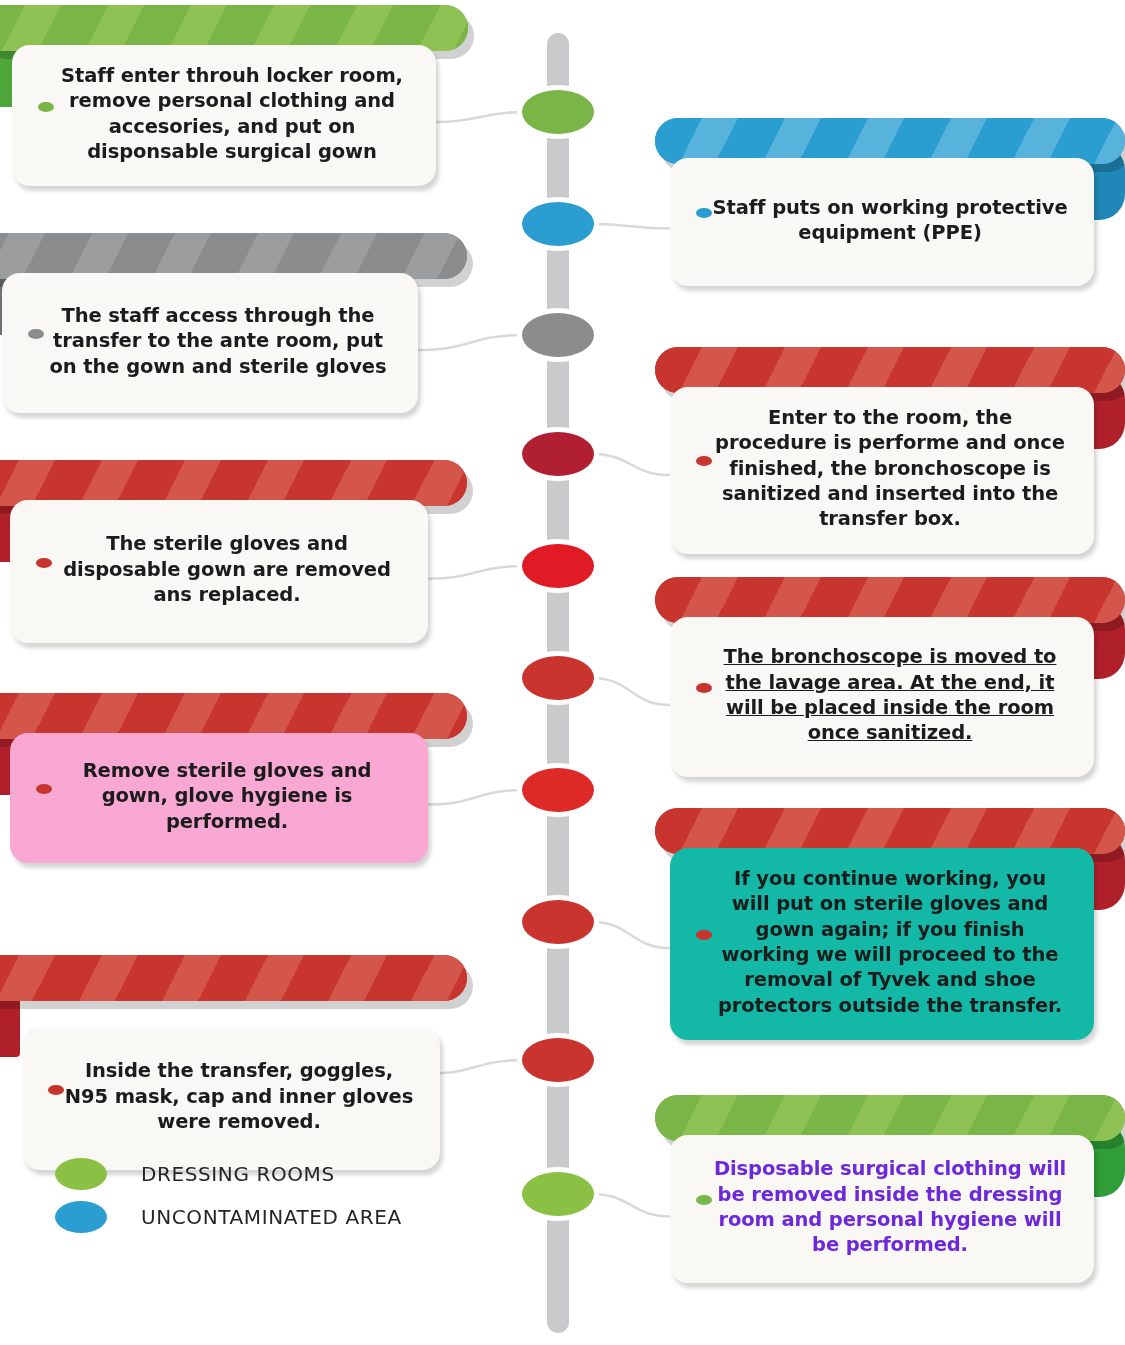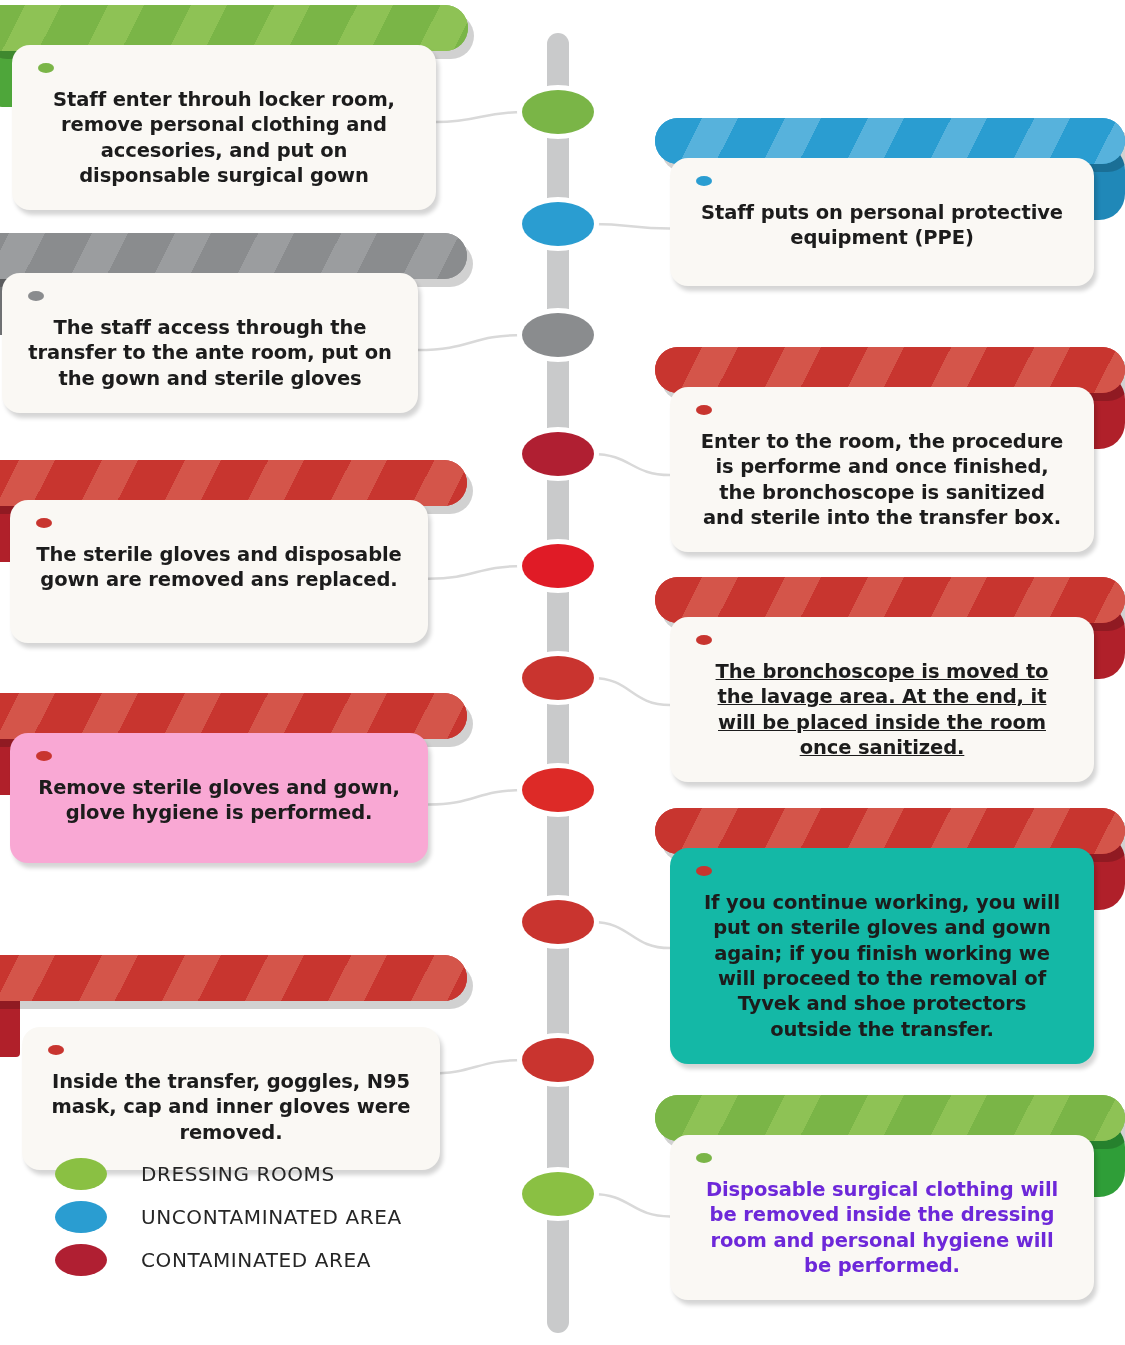--- a/index.html
+++ b/index.html
@@ -110,22 +110,22 @@
 
   
   .card-body {
     position: absolute;
     top: 40px;
     background: #faf8f4;
     border-radius: 18px;
     box-shadow: 3px 5px 4px rgba(0,0,0,0.17);
     z-index: 4;
     display: flex;
-    flex-direction: column;
-    align-items: flex-start;
+    flex-direction: row;
+    align-items: center;
     justify-content: flex-start;
     padding: 18px 26px 22px 26px;
     box-sizing: border-box;
   }
   .body-dot {
     width: 16px;
     height: 10px;
     border-radius: 50%;
     margin-bottom: 14px;
     flex: none;
@@ -215,21 +215,21 @@
       </div>
       <div class="card" style="left: 655px; top: 118px; width: 470px;">
         <div class="card-inner">
           <div class="fold right" style="background: rgb(32, 136, 184);"></div>
           <div class="head-shadow" style="left: 6px; top: 8px; width: 470px;"></div>
           <div class="card-head" style="width: 470px; background: rgb(42, 157, 209);">
             <div class="stripes" style="background: repeating-linear-gradient(117deg, rgb(42, 157, 209) 0px, rgb(42, 157, 209) 42px, rgb(87, 178, 220) 42px, rgb(87, 178, 220) 74px);"></div>
           </div>
           <div class="card-body" style="left: 15px; width: 424px; min-height: 128px; background: rgb(250, 248, 244);">
             <div class="body-dot" style="background: rgb(42, 157, 209);"></div>
-            <div class="card-text" style="color: rgb(28, 28, 28);">Staff puts on personal protective equipment (PPE)</div>
+            <div class="card-text" style="color: rgb(28, 28, 28);">Staff puts on working protective equipment (PPE)</div>
           </div>
         </div>
       </div>
       <div class="card" style="left: -38px; top: 233px; width: 505px;">
         <div class="card-inner">
           <div class="fold left" style="background: rgb(111, 113, 115);"></div>
           <div class="head-shadow" style="left: 6px; top: 8px; width: 505px;"></div>
           <div class="card-head" style="width: 505px; background: rgb(138, 140, 142);">
             <div class="stripes" style="background: repeating-linear-gradient(117deg, rgb(138, 140, 142) 0px, rgb(138, 140, 142) 42px, rgb(155, 157, 159) 42px, rgb(155, 157, 159) 74px);"></div>
           </div>
@@ -241,21 +241,21 @@
       </div>
       <div class="card" style="left: 655px; top: 347px; width: 470px;">
         <div class="card-inner">
           <div class="fold right" style="background: rgb(176, 32, 42);"></div>
           <div class="head-shadow" style="left: 6px; top: 8px; width: 470px;"></div>
           <div class="card-head" style="width: 470px; background: rgb(200, 53, 47);">
             <div class="stripes" style="background: repeating-linear-gradient(117deg, rgb(200, 53, 47) 0px, rgb(200, 53, 47) 42px, rgb(212, 85, 74) 42px, rgb(212, 85, 74) 74px);"></div>
           </div>
           <div class="card-body" style="left: 15px; width: 424px; min-height: 160px; background: rgb(250, 248, 244);">
             <div class="body-dot" style="background: rgb(200, 53, 47);"></div>
-            <div class="card-text" style="color: rgb(28, 28, 28);">Enter to the room, the procedure is performe and once finished, the bronchoscope is sanitized and sterile into the transfer box.</div>
+            <div class="card-text" style="color: rgb(28, 28, 28);">Enter to the room, the procedure is performe and once finished, the bronchoscope is sanitized and inserted into the transfer box.</div>
           </div>
         </div>
       </div>
       <div class="card" style="left: -28px; top: 460px; width: 495px;">
         <div class="card-inner">
           <div class="fold left" style="background: rgb(176, 32, 42);"></div>
           <div class="head-shadow" style="left: 6px; top: 8px; width: 495px;"></div>
           <div class="card-head" style="width: 495px; background: rgb(200, 53, 47);">
             <div class="stripes" style="background: repeating-linear-gradient(117deg, rgb(200, 53, 47) 0px, rgb(200, 53, 47) 42px, rgb(212, 85, 74) 42px, rgb(212, 85, 74) 74px);"></div>
           </div>
@@ -334,19 +334,15 @@
 
   <div class="legend">
     <div class="legend-row">
       <span class="legend-dot" style="background: rgb(138, 192, 67);"></span>
       <span class="legend-label">DRESSING ROOMS</span>
     </div>
     <div class="legend-row">
       <span class="legend-dot" style="background: rgb(42, 157, 209);"></span>
       <span class="legend-label">UNCONTAMINATED AREA</span>
     </div>
-    <div class="legend-row">
-      <span class="legend-dot" style="background: rgb(176, 31, 50);"></span>
-      <span class="legend-label">CONTAMINATED AREA</span>
-    </div>
   </div>
 
 </div>
 
 </body></html>

